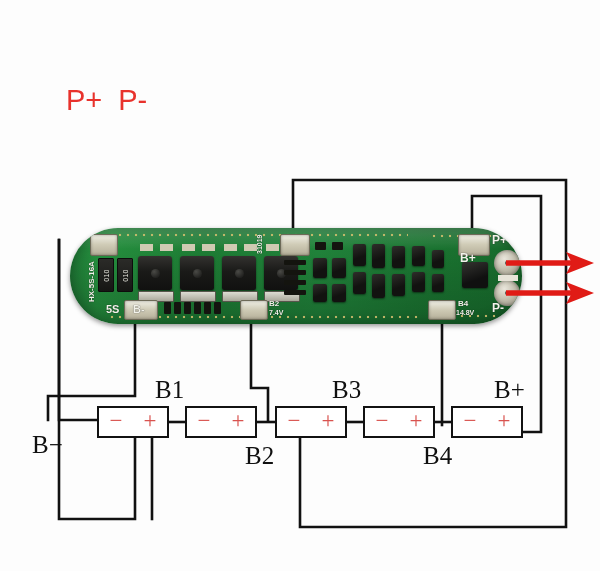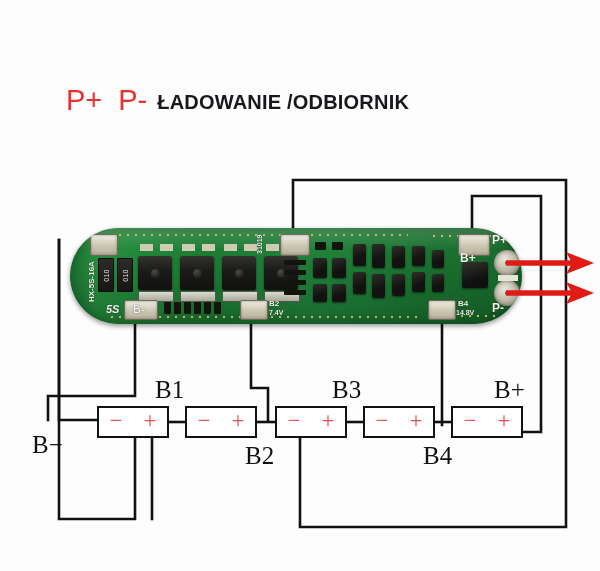--- a/index.html
+++ b/index.html
@@ -222,21 +222,20 @@
   }
 </style>
 </head>
 <body>
 
 <div id="root">
 
   <div id="title-row">
     <span id="title-pplus" class="title-red">P+</span>
     <span id="title-pminus" class="title-red">P-</span>
-    <span class="title-black">ŁADOWANIE /ODBIORNIK</span>
   </div>
 
   <svg id="wire-layer" viewBox="0 0 600 571">
 
     <path class="wire" d="M 59 240 L 59 519 L 135 519 L 135 425"></path>
     <path class="wire" d="M 59 240 L 59 420 L 97 420"></path>
 
     <path class="wire" d="M 135 322 L 135 396 L 48 396 L 48 420"></path>
 
     <path class="wire" d="M 251 322 L 251 388 L 268 388 L 268 420"></path>
@@ -324,21 +323,21 @@
       <div class="chip-blk" style="left:214px; top:42px; width:22px; height:5px;"></div>
       <div class="chip-blk" style="left:214px; top:52px; width:22px; height:5px;"></div>
       <div class="chip-blk" style="left:214px; top:62px; width:22px; height:5px;"></div>
 
       <div class="chip-ic" style="left:392px; top:34px; width:26px; height:26px; background:linear-gradient(160deg,#343430,#101010 65%);"></div>
 
       <div class="solder-ring" style="left:424px; top:22px;"></div>
       <div class="solder-ring" style="left:424px; top:52px;"></div>
       <div class="ring-bridge" style="left:428px; top:47px; width:20px; height:6px;"></div>
 
-      <div class="silk" style="left:36px; top:76px; font-size:11px;font-style:italic;">5S</div>
+      <div class="silk" style="left:36px; top:76px; font-size:11px;">5S</div>
       <div class="silk" style="left:63px; top:76px; font-size:11px;">B-</div>
       <div class="silk" style="left:199px; top:72px; font-size:8px;">B2</div>
       <div class="silk" style="left:199px; top:81px; font-size:7px;">7.4V</div>
       <div class="silk" style="left:388px; top:72px; font-size:8px;">B4</div>
       <div class="silk" style="left:386px; top:81px; font-size:7px;">14.8V</div>
       <div class="silk" style="left:390px; top:24px; font-size:12px;">B+</div>
       <div class="silk" style="left:422px; top:6px; font-size:12px;">P+</div>
       <div class="silk" style="left:422px; top:74px; font-size:12px;">P-</div>
       <div class="silk silk-vert" style="left:186px; top:26px; font-size:7px;">31019</div>
     </div>

